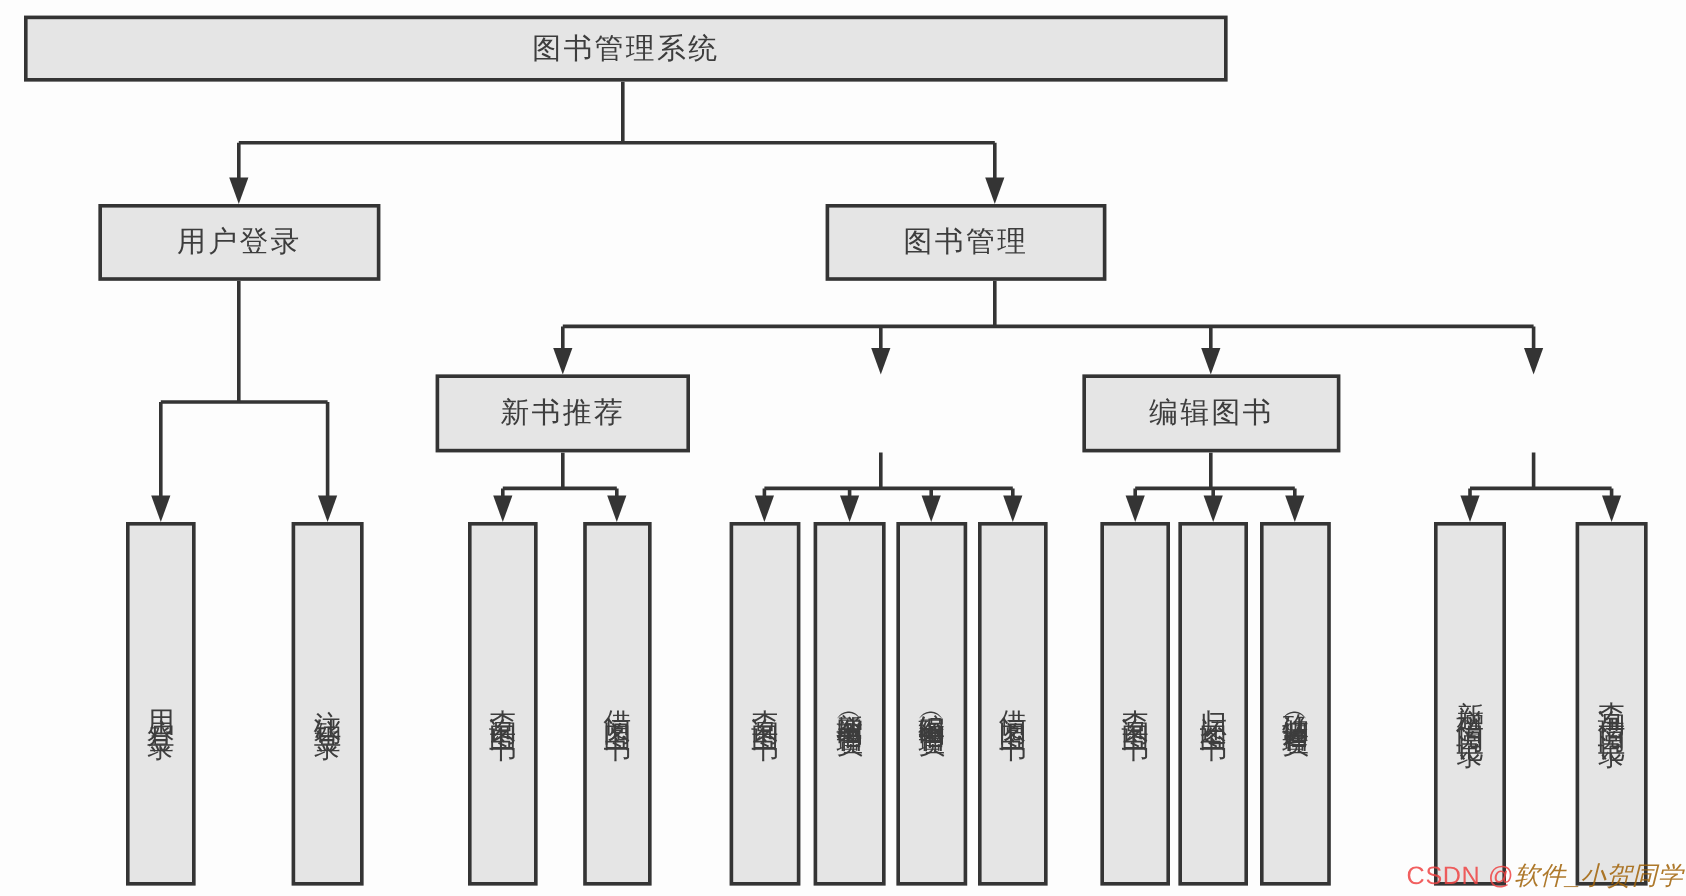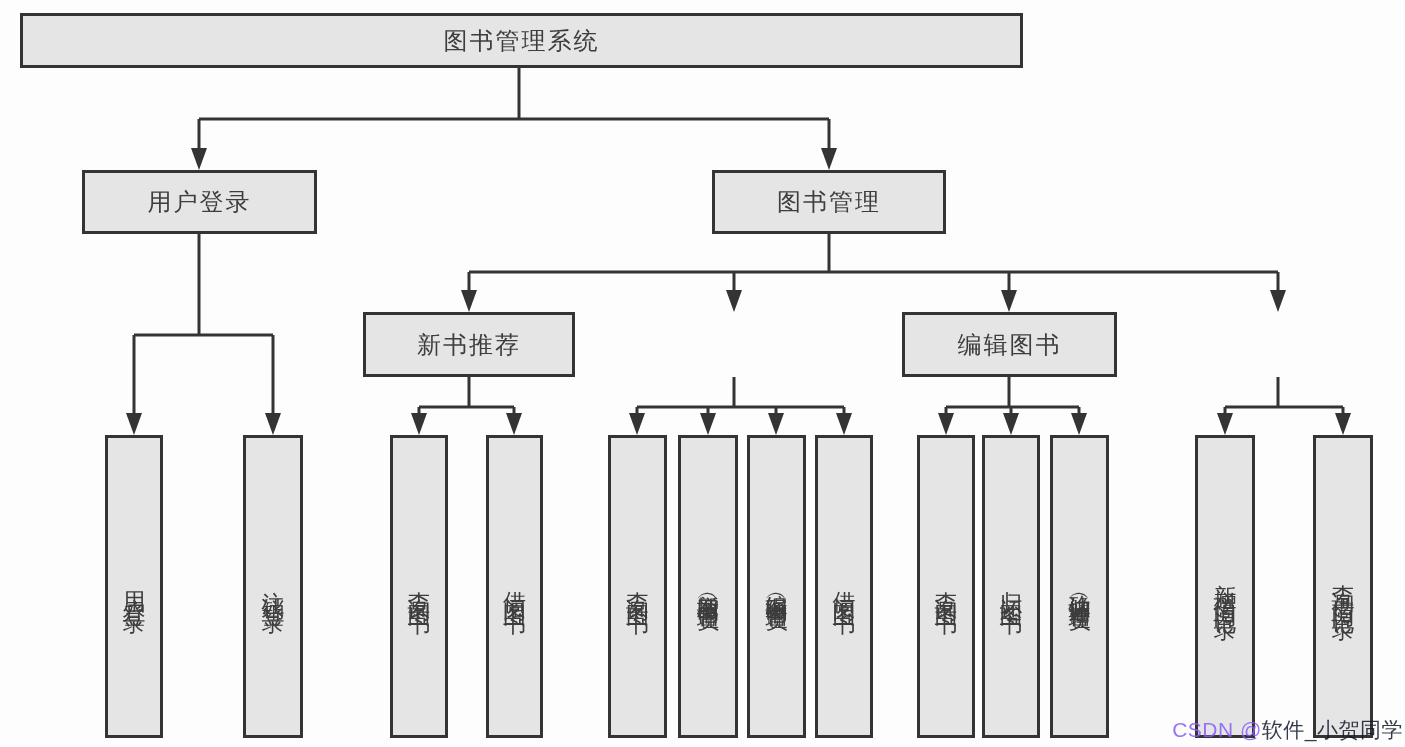--- a/index.html
+++ b/index.html
@@ -52,22 +52,22 @@
   .watermark {
     position: absolute;
     right: 2px;
     bottom: 3px;
     font-size: 21px;
     letter-spacing: 0.5px;
     white-space: nowrap;
     opacity: 0.85;
     z-index: 5;
   }
-  .watermark .wm-prefix { color: #8b5cf6; }
-  .watermark .wm-name { color: #0f172a; }
+  .watermark .wm-prefix { color: #ef4444; }
+  .watermark .wm-name { color: #a16207; font-style: italic; }
 </style>
 </head>
 <body>
 
 <div class="stage">
 
   <svg class="connectors" viewBox="0 0 1405 747" xmlns="http://www.w3.org/2000/svg">
     <g stroke="#343434" stroke-width="3" fill="none">
 
       <path d="M519,68 V119 M199,119 H829 M199,119 V152 M829,119 V152"></path>
@@ -110,21 +110,21 @@
     </g>
   </svg>
 
   <div class="box h" style="left:20px; top:13px; width:1003px; height:55px">
     <span class="lbl">图书管理系统</span>
   </div>
 
   <div class="box h" style="left:82px; top:170px; width:235px; height:64px">
     <span class="lbl">用户登录</span>
   </div>
-  <div class="box h" style="left:712px; top:170px; width:234px; height:64px">
+  <div class="box h" style="left:688px; top:170px; width:234px; height:64px">
     <span class="lbl">图书管理</span>
   </div>
 
   <div class="box h" style="left:363px; top:312px; width:212px; height:65px">
     <span class="lbl">新书推荐</span>
   </div>
   <div class="box h" style="left:902px; top:312px; width:215px; height:65px">
     <span class="lbl">编辑图书</span>
   </div>
 

